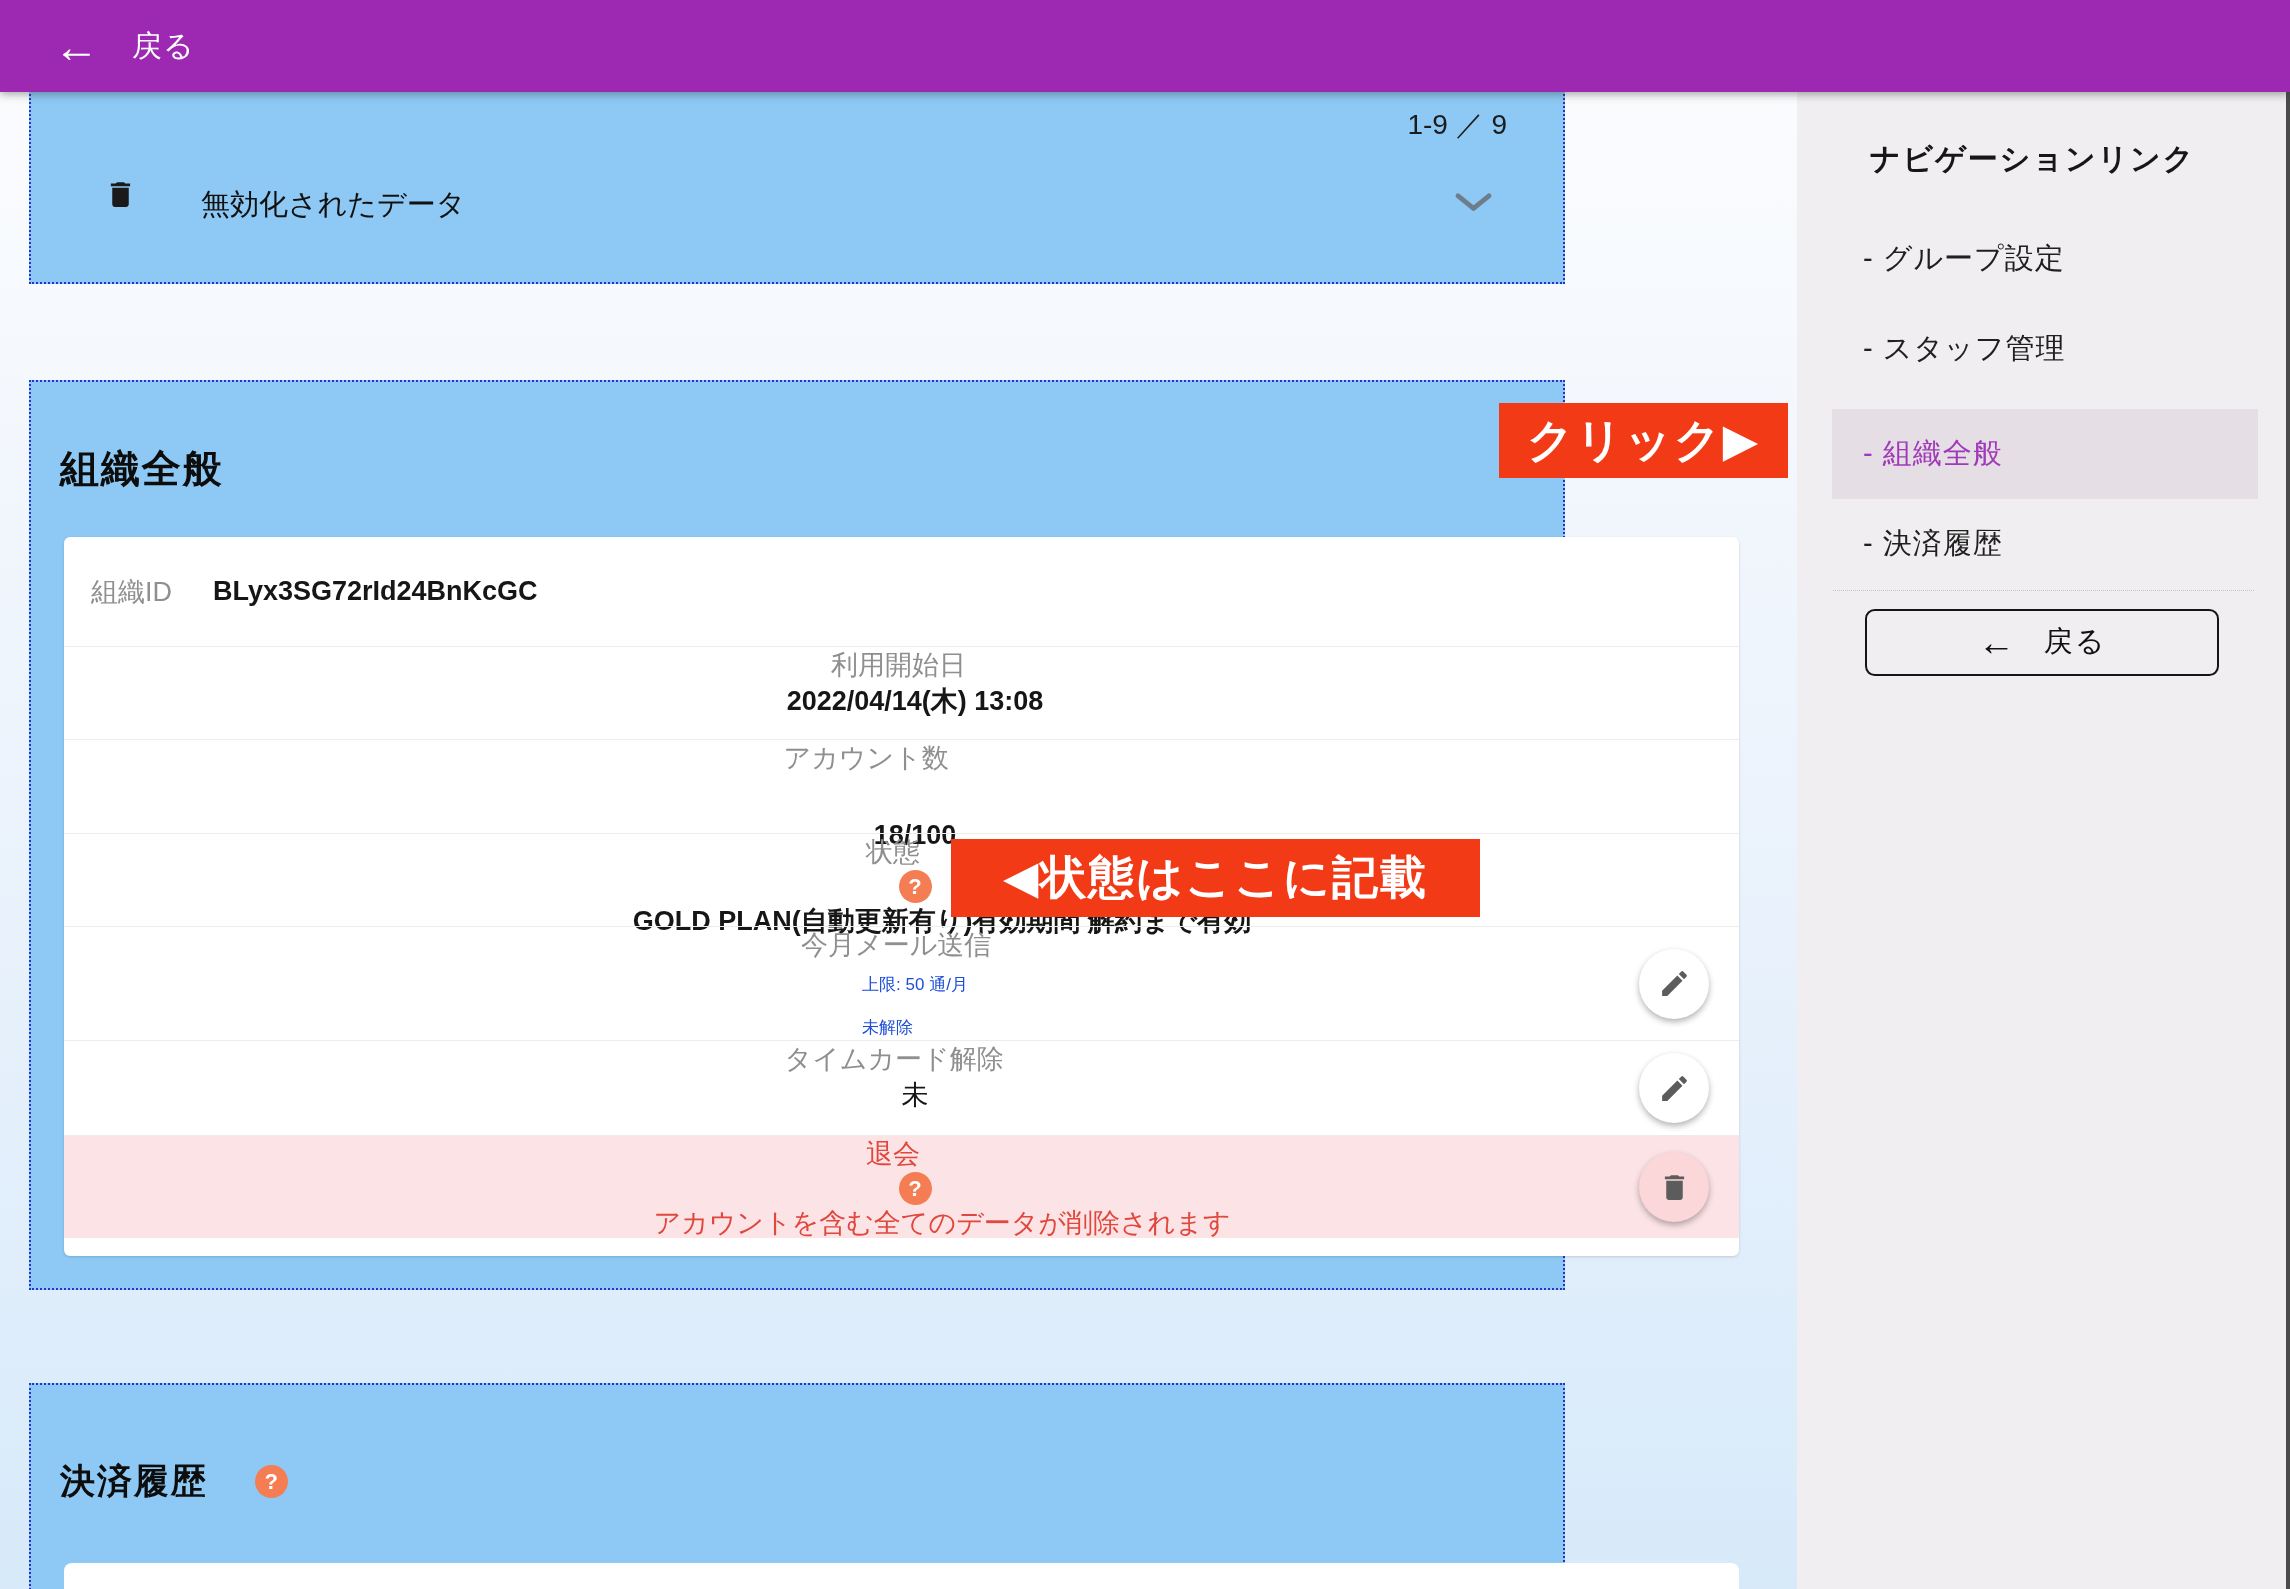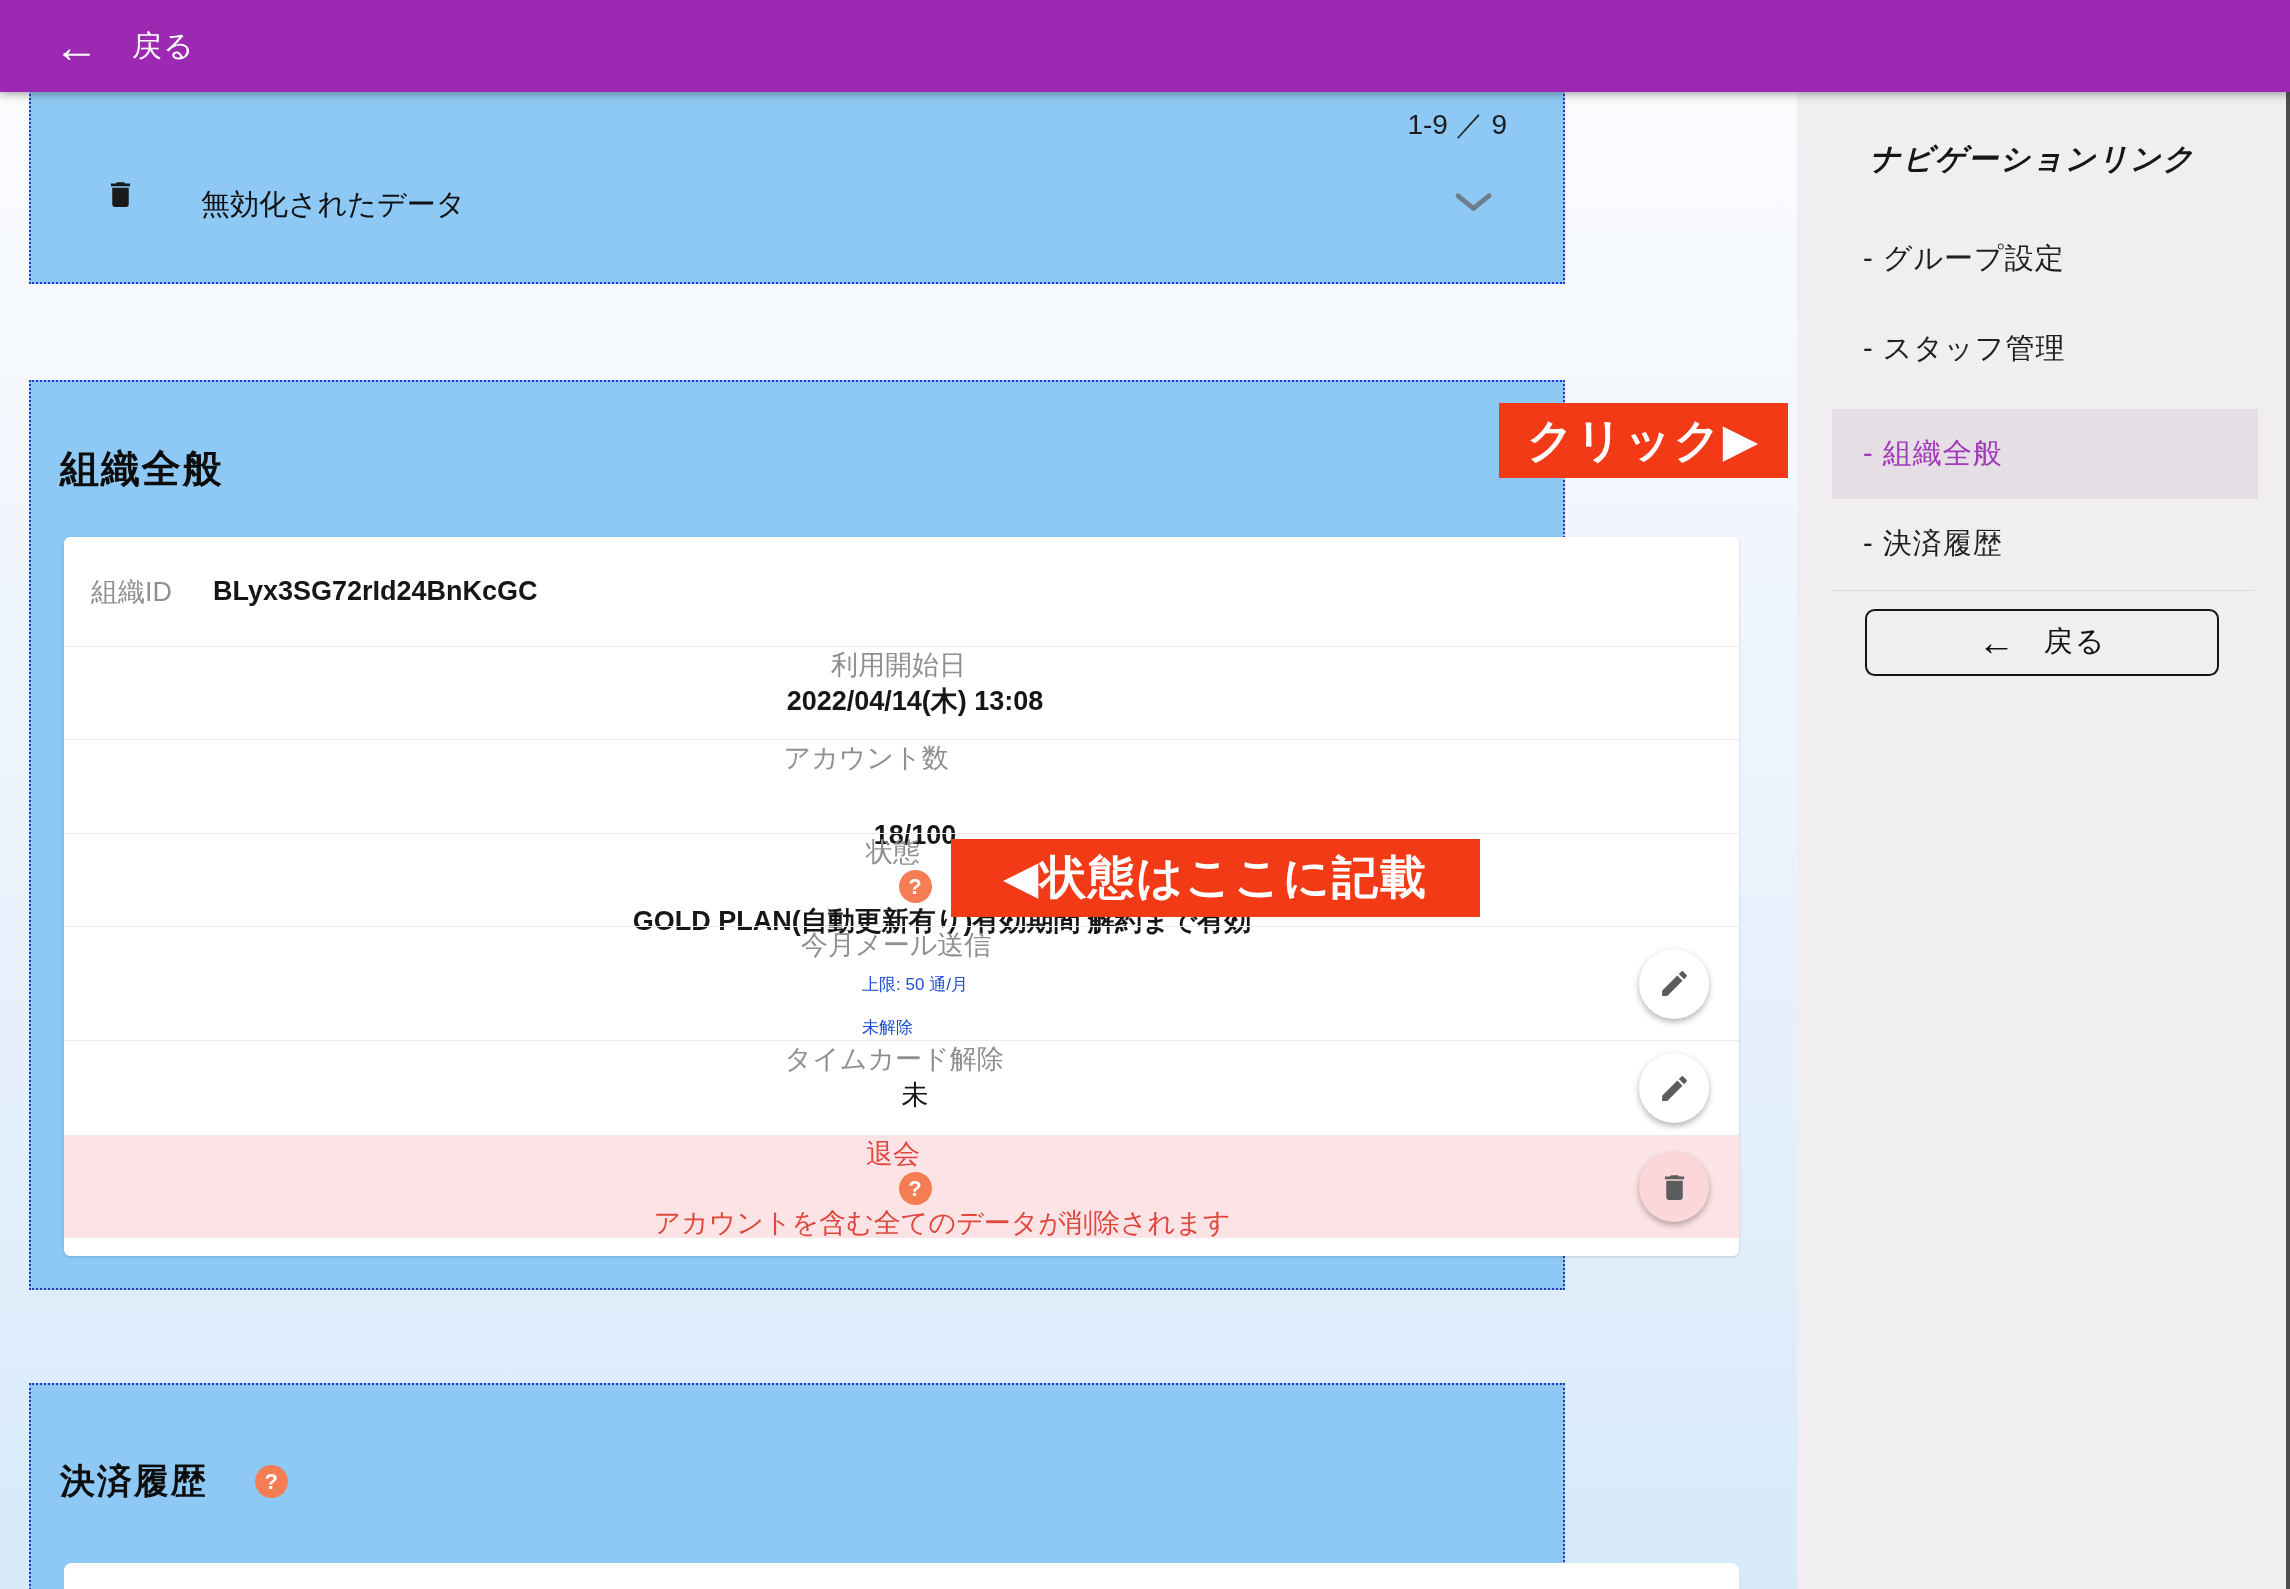--- a/index.html
+++ b/index.html
@@ -94,21 +94,20 @@
   .redtag.click { left:1499px; top:403px; width:289px; height:75px; font-size:46px; }
   .redtag.status { left:951px; top:839px; width:529px; height:78px; font-size:46px; }
   
   .sidebar {
     position:absolute; left:1797px; top:92px; width:493px; height:1497px;
     background:#f0eef0; z-index:10;
   }
   .sidebar .nav-title {
     margin:47px 0 0 73px; font-size:30px; font-weight:bold; color:#161616;
     letter-spacing:1.9px;
-    font-style:italic;
   }
   .sidebar ul { list-style:none; margin:34px 32px 0 35px; }
   .sidebar li {
     height:90px; display:flex; align-items:center; padding-left:31px;
     font-size:29px; color:#202020; cursor:pointer; letter-spacing:1px;
   }
   .sidebar li.active { background:#e5dee5; color:#a03ab8; margin-top:14.6px; }
   .sidebar .divider {
     margin:1.9px 36px 0 36px; border-top:1.9px dotted #c8c5c7; height:0;
   }

